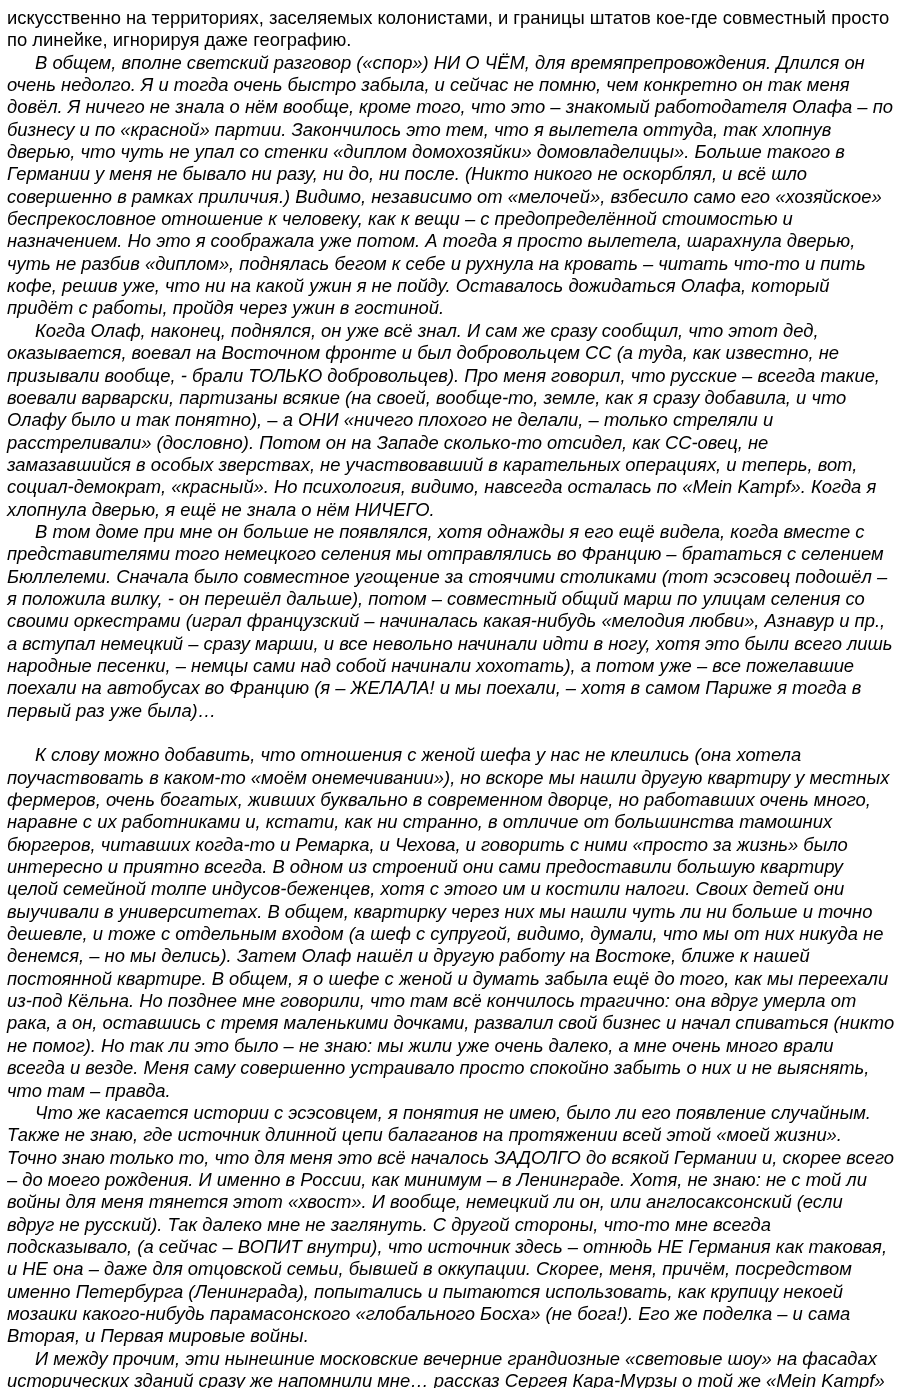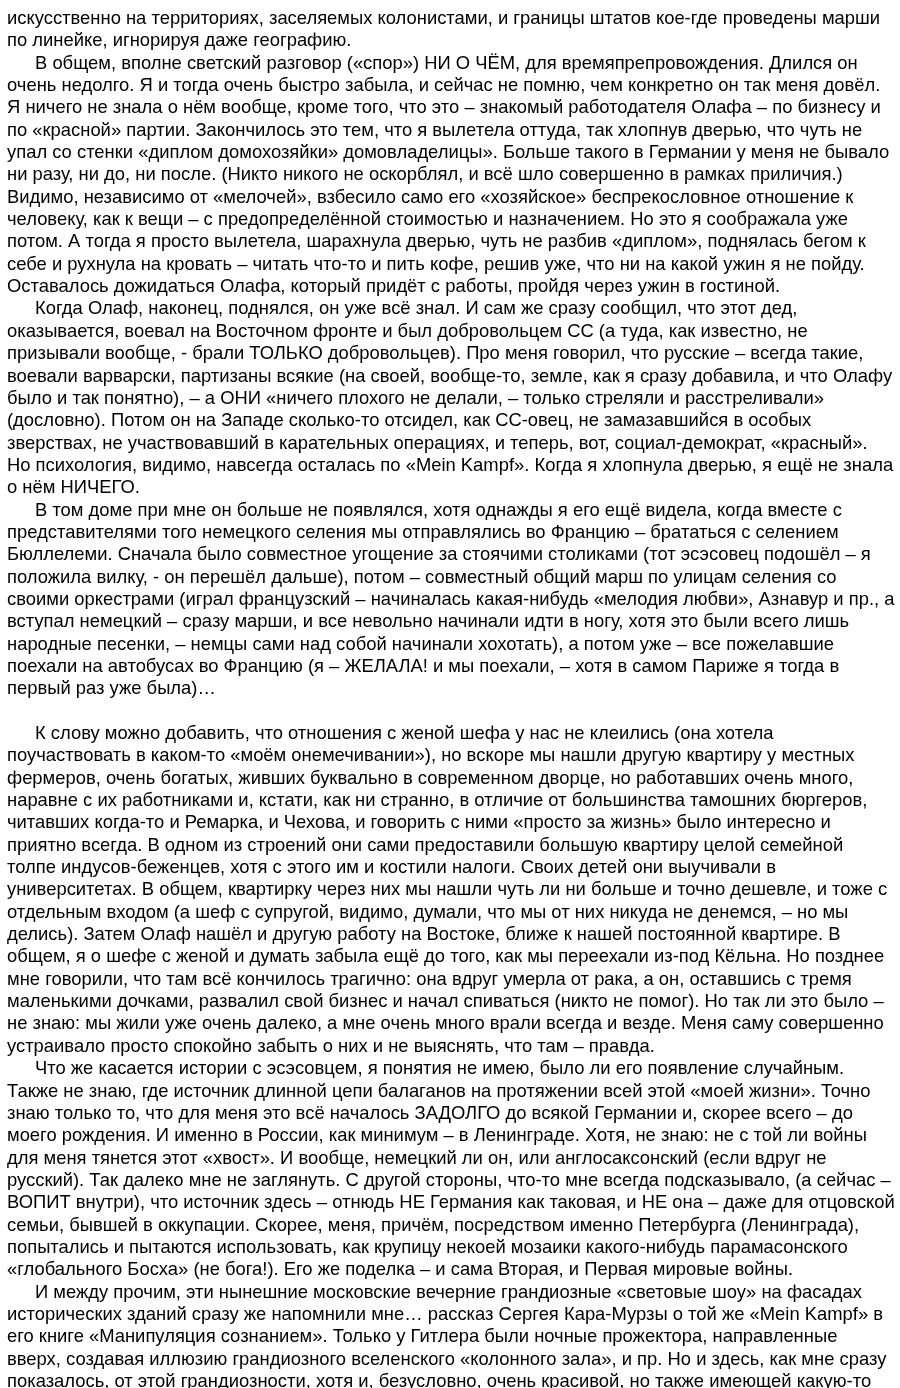--- a/index.html
+++ b/index.html
@@ -20,30 +20,31 @@
     overflow: hidden;
   }
   p.para {
     margin: 0;
     padding: 0;
     text-align: left;
     word-spacing: normal;
   }
   p.para.indent {
     text-indent: 28px;
+    font-style: italic;
   }
   .blank-line {
     height: 22.35px;
   }
 </style>
 </head>
 <body>
 
 <div class="page">
-  <p class="para no-indent">искусственно на территориях, заселяемых колонистами, и границы штатов кое-где проведены марши по линейке, игнорируя даже географию.</p>
+  <p class="para no-indent">искусственно на территориях, заселяемых колонистами, и границы штатов кое-где совместный просто по линейке, игнорируя даже географию.</p>
   <p class="para indent">В общем, вполне светский разговор («спор») НИ О ЧЁМ, для времяпрепровождения. Длился он очень недолго. Я и тогда очень быстро забыла, и сейчас не помню, чем конкретно он так меня довёл. Я ничего не знала о нём вообще, кроме того, что это – знакомый работодателя Олафа – по бизнесу и по «красной» партии. Закончилось это тем, что я вылетела оттуда, так хлопнув дверью, что чуть не упал со стенки «диплом домохозяйки» домовладелицы». Больше такого в Германии у меня не бывало ни разу, ни до, ни после. (Никто никого не оскорблял, и всё шло совершенно в рамках приличия.) Видимо, независимо от «мелочей», взбесило само его «хозяйское» беспрекословное отношение к человеку, как к вещи – с предопределённой стоимостью и назначением. Но это я соображала уже потом. А тогда я просто вылетела, шарахнула дверью, чуть не разбив «диплом», поднялась бегом к себе и рухнула на кровать – читать что-то и пить кофе, решив уже, что ни на какой ужин я не пойду. Оставалось дожидаться Олафа, который придёт с работы, пройдя через ужин в гостиной.</p>
   <p class="para indent">Когда Олаф, наконец, поднялся, он уже всё знал. И сам же сразу сообщил, что этот дед, оказывается, воевал на Восточном фронте и был добровольцем СС (а туда, как известно, не призывали вообще, - брали ТОЛЬКО добровольцев). Про меня говорил, что русские – всегда такие, воевали варварски, партизаны всякие (на своей, вообще-то, земле, как я сразу добавила, и что Олафу было и так понятно), – а ОНИ «ничего плохого не делали, – только стреляли и расстреливали» (дословно). Потом он на Западе сколько-то отсидел, как СС-овец, не замазавшийся в особых зверствах, не участвовавший в карательных операциях, и теперь, вот, социал-демократ, «красный». Но психология, видимо, навсегда осталась по «Mein Kampf». Когда я хлопнула дверью, я ещё не знала о нём НИЧЕГО.</p>
   <p class="para indent">В том доме при мне он больше не появлялся, хотя однажды я его ещё видела, когда вместе с представителями того немецкого селения мы отправлялись во Францию – брататься с селением Бюллелеми. Сначала было совместное угощение за стоячими столиками (тот эсэсовец подошёл – я положила вилку, - он перешёл дальше), потом – совместный общий марш по улицам селения со своими оркестрами (играл французский – начиналась какая-нибудь «мелодия любви», Азнавур и пр., а вступал немецкий – сразу марши, и все невольно начинали идти в ногу, хотя это были всего лишь народные песенки, – немцы сами над собой начинали хохотать), а потом уже – все пожелавшие поехали на автобусах во Францию (я – ЖЕЛАЛА! и мы поехали, – хотя в самом Париже я тогда в первый раз уже была)…</p>
   <div class="blank-line"></div>
   <p class="para indent">К слову можно добавить, что отношения с женой шефа у нас не клеились (она хотела поучаствовать в каком-то «моём онемечивании»), но вскоре мы нашли другую квартиру у местных фермеров, очень богатых, живших буквально в современном дворце, но работавших очень много, наравне с их работниками и, кстати, как ни странно, в отличие от большинства тамошних бюргеров, читавших когда-то и Ремарка, и Чехова, и говорить с ними «просто за жизнь» было интересно и приятно всегда. В одном из строений они сами предоставили большую квартиру целой семейной толпе индусов-беженцев, хотя с этого им и костили налоги. Своих детей они выучивали в университетах. В общем, квартирку через них мы нашли чуть ли ни больше и точно дешевле, и тоже с отдельным входом (а шеф с супругой, видимо, думали, что мы от них никуда не денемся, – но мы делись). Затем Олаф нашёл и другую работу на Востоке, ближе к нашей постоянной квартире. В общем, я о шефе с женой и думать забыла ещё до того, как мы переехали из-под Кёльна. Но позднее мне говорили, что там всё кончилось трагично: она вдруг умерла от рака, а он, оставшись с тремя маленькими дочками, развалил свой бизнес и начал спиваться (никто не помог). Но так ли это было – не знаю: мы жили уже очень далеко, а мне очень много врали всегда и везде. Меня саму совершенно устраивало просто спокойно забыть о них и не выяснять, что там – правда.</p>
   <p class="para indent">Что же касается истории с эсэсовцем, я понятия не имею, было ли его появление случайным. Также не знаю, где источник длинной цепи балаганов на протяжении всей этой «моей жизни». Точно знаю только то, что для меня это всё началось ЗАДОЛГО до всякой Германии и, скорее всего – до моего рождения. И именно в России, как минимум – в Ленинграде. Хотя, не знаю: не с той ли войны для меня тянется этот «хвост». И вообще, немецкий ли он, или англосаксонский (если вдруг не русский). Так далеко мне не заглянуть. С другой стороны, что-то мне всегда подсказывало, (а сейчас – ВОПИТ внутри), что источник здесь – отнюдь НЕ Германия как таковая, и НЕ она – даже для отцовской семьи, бывшей в оккупации. Скорее, меня, причём, посредством именно Петербурга (Ленинграда), попытались и пытаются использовать, как крупицу некоей мозаики какого-нибудь парамасонского «глобального Босха» (не бога!). Его же поделка – и сама Вторая, и Первая мировые войны.</p>
   <p class="para indent">И между прочим, эти нынешние московские вечерние грандиозные «световые шоу» на фасадах исторических зданий сразу же напомнили мне… рассказ Сергея Кара-Мурзы о той же «Mein Kampf» в его книге «Манипуляция сознанием». Только у Гитлера были ночные прожектора, направленные вверх, создавая иллюзию грандиозного вселенского «колонного зала», и пр. Но и здесь, как мне сразу показалось, от этой грандиозности, хотя и, безусловно, очень красивой, но также имеющей какую-то скрытую ЦЕЛЬ, повеяло «чем-то ТАКИМ»…</p>
 
 </div>
 

